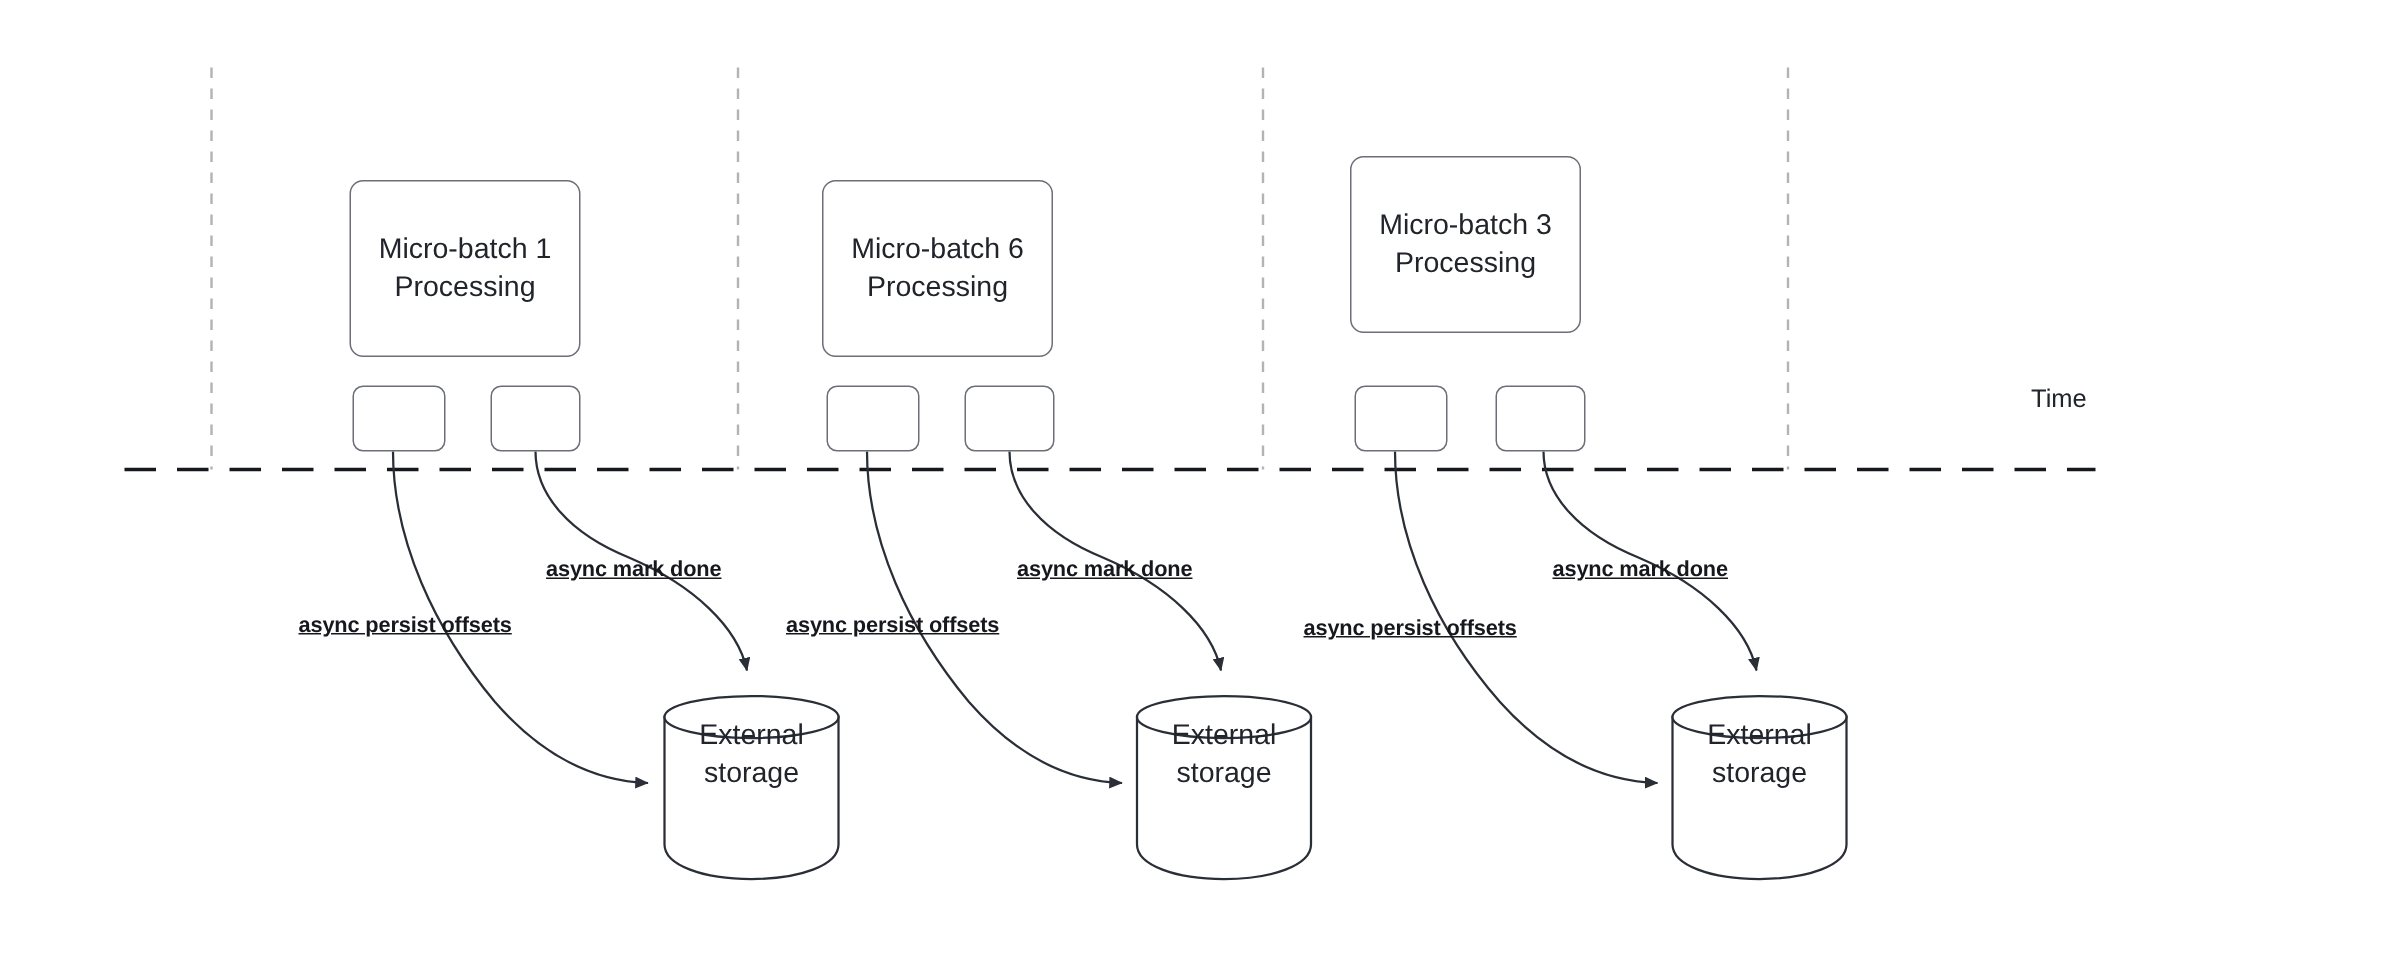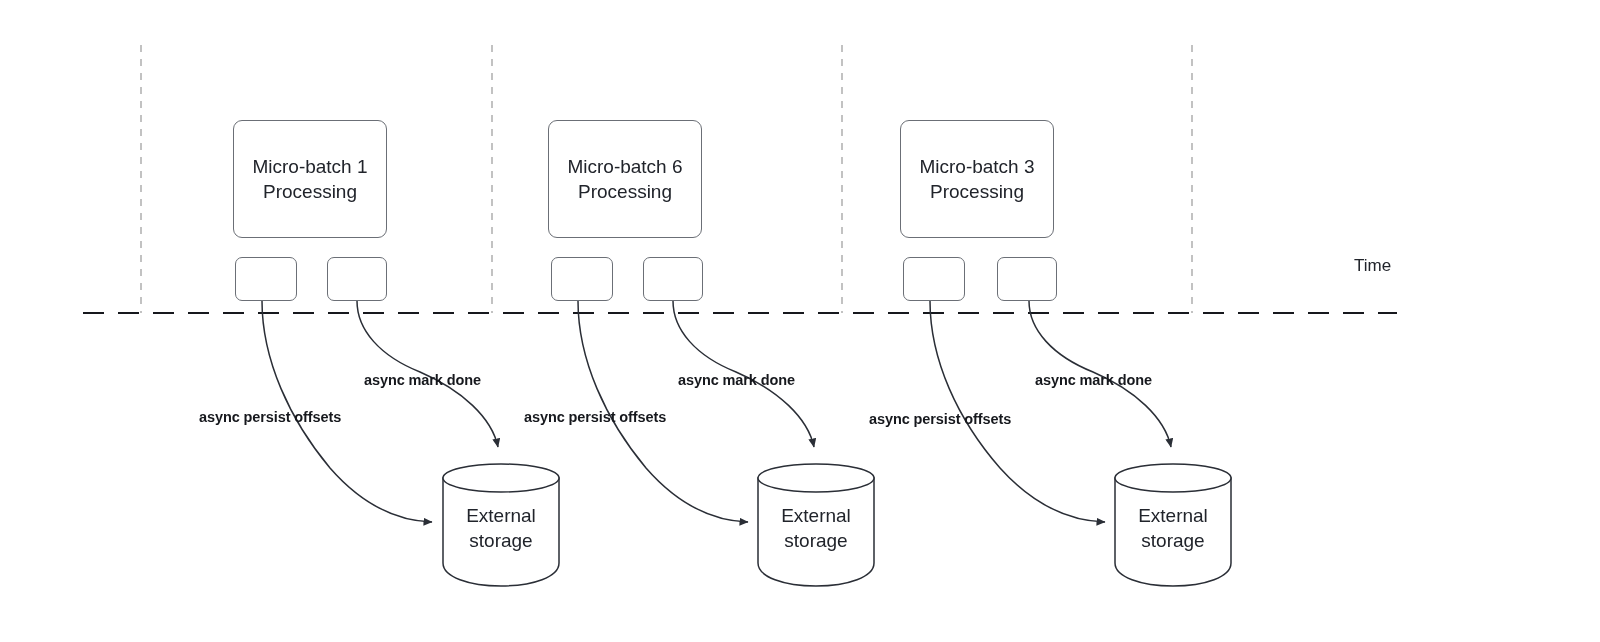--- a/index.html
+++ b/index.html
@@ -46,35 +46,35 @@
     box-sizing: border-box;
     border: 1px solid #6b6f76;
     border-radius: 7px;
     background: #ffffff;
   }
   .store-label {
     position: absolute;
     display: flex;
     flex-direction: column;
     align-items: center;
-    justify-content: center;
     font-size: 19px;
     line-height: 25px;
     color: #21242b;
     text-align: center;
     white-space: nowrap;
     pointer-events: none;
   }
   .edge-label {
     position: absolute;
     font-size: 14.5px;
     font-weight: bold;
     color: #16181d;
     white-space: nowrap;
     letter-spacing: -0.1px;
+    text-decoration: underline;
   }
   .time-label {
     position: absolute;
     font-size: 17px;
     color: #21242b;
     white-space: nowrap;
     margin-left: 20px;
   }
 </style>
 </head>
@@ -153,21 +153,21 @@
   <div class="mini-box" style="left:643px; top:257px; width:60px; height:44px;"></div>
 
   <div class="store-label" style="left:758px; top:478px; width:116px; height:100px;">
     <span>External</span>
     <span>storage</span>
   </div>
 
   <div class="edge-label" style="left:524px; top:409px;">async persist offsets</div>
   <div class="edge-label" style="left:678px; top:372px;">async mark done</div>
 
-  <div class="batch-box" style="left:900px; top:120px; width:154px; height:118px;">
+  <div class="batch-box" style="left:900px; top:104px; width:154px; height:118px;">
     <span>Micro-batch 3</span>
     <span>Processing</span>
   </div>
   <div class="mini-box" style="left:903px; top:257px; width:62px; height:44px;"></div>
   <div class="mini-box" style="left:997px; top:257px; width:60px; height:44px;"></div>
 
   <div class="store-label" style="left:1115px; top:478px; width:116px; height:100px;">
     <span>External</span>
     <span>storage</span>
   </div>

